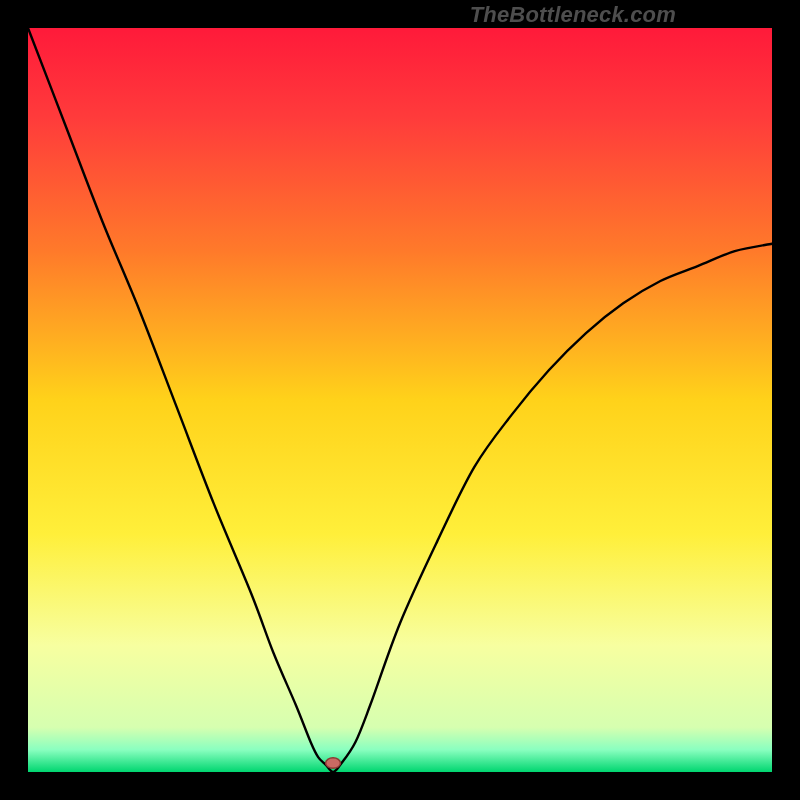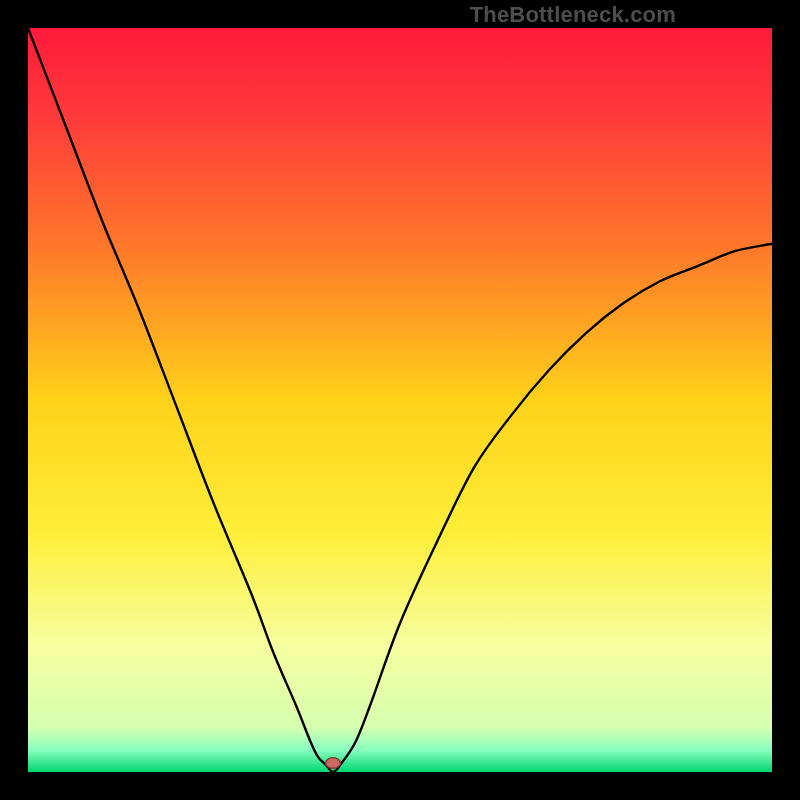--- a/index.html
+++ b/index.html
@@ -8,20 +8,21 @@
     width: 800px;
     height: 800px;
     overflow: hidden;
     background: #000;
     font-family: Arial, Helvetica, sans-serif;
   }
   .wrap {
     position: relative;
     width: 684px;
     height: 800px;
+    font-style: italic;
   }
   svg {
     display: block;
     position: absolute;
     top: 0;
     left: 0;
   }
   .watermark {
     position: absolute;
     top: 2px;

